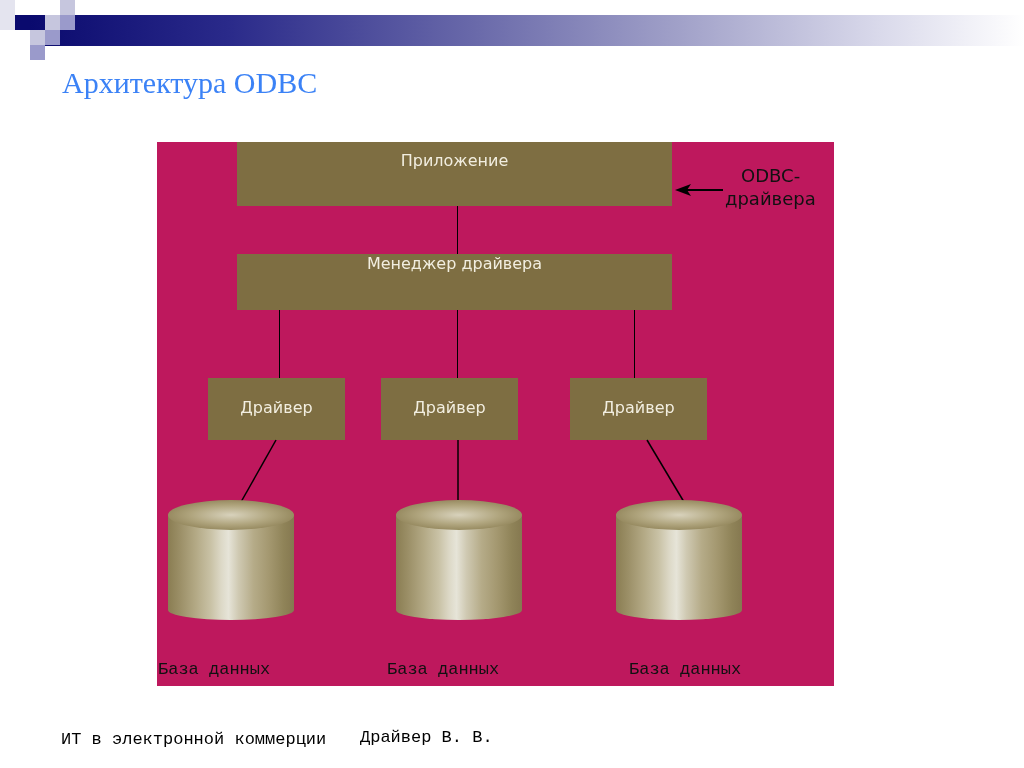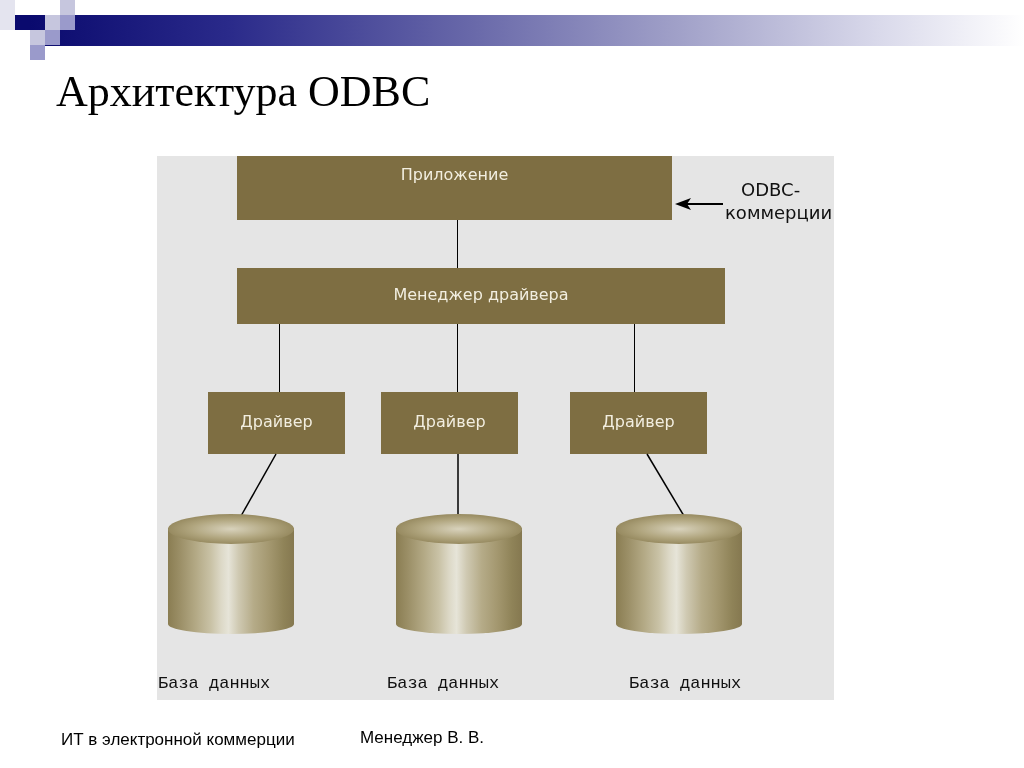--- a/index.html
+++ b/index.html
@@ -1,33 +1,33 @@
 <!DOCTYPE html>
 <html><head>
 <meta charset="utf-8">
 <style>
   html, body { margin:0; padding:0; }
   body { width:1024px; height:768px; background:#ffffff; position:relative; overflow:hidden; font-family:"Liberation Sans", sans-serif; }
   .bar { position:absolute; left:30px; top:15px; width:994px; height:31px;
          background:linear-gradient(to right, #0a0a6e 0%, #2a2a8a 20%, #6a6aaa 45%, #a0a0c8 65%, #d8d8ea 85%, #ffffff 100%); }
   .sq { position:absolute; }
-  .title { position:absolute; left:56px; top:66px; font-family:"Liberation Serif", serif; font-size:44px; color:#000000; white-space:nowrap; }
-  .canvas { position:absolute; left:157px; top:156px; width:677px; height:544px; background:#e5e5e5; }
+  .title { position:absolute; left:62px; top:66px; font-family:"Liberation Serif", serif; font-size:30px; color:#3b82f6; white-space:nowrap; }
+  .canvas { position:absolute; left:157px; top:142px; width:677px; height:544px; background:#be185d; }
   .box { position:absolute; background:#7e6e42; color:#f2eee0; font-family:"DejaVu Sans", sans-serif; font-size:16px;
          display:flex; justify-content:center; align-items:flex-start; box-sizing:border-box; }
   .line { position:absolute; background:#000; }
   .label { position:absolute; font-family:"DejaVu Sans", sans-serif; font-size:18px; color:#111; white-space:nowrap; }
   .db-label { position:absolute; font-family:Liberation Mono, monospace; font-size:17px; color:#111; white-space:nowrap; }
   .cyl { position:absolute; width:126px; height:130px; }
   .cyl .body { position:absolute; left:0; top:14px; width:126px; height:106px;
      background:linear-gradient(to right, #8a7d52 0%, #9c9068 10%, #b3a985 22%, #c9c2a6 34%, #dcd8c6 42%, #e6e4d8 48%, #cfc9b2 56%, #b5ab88 68%, #a49870 80%, #8f8358 92%, #857850 100%);
      border-radius:0 0 63px 63px / 0 0 10px 10px; }
   .cyl .top { position:absolute; left:0; top:0; width:126px; height:30px; border-radius:50%;
      background:radial-gradient(ellipse at center, #d8d2bc 0%, #b0a57e 45%, #8e8156 80%, #7e7048 100%); }
-  .footer { position:absolute; font-family:Liberation Sans, sans-serif; font-size:17px; color:#000; white-space:nowrap; }
+  .footer { position:absolute; font-family:Liberation Mono, monospace; font-size:17px; color:#000; white-space:nowrap; }
 </style>
 </head>
 <body>
 
 <div class="bar"></div>
 <div class="sq" style="left:0;top:0;width:15px;height:30px;background:#e4e4ef;"></div>
 <div class="sq" style="left:15px;top:15px;width:15px;height:15px;background:#0a0a6e;"></div>
 <div class="sq" style="left:30px;top:0;width:15px;height:15px;background:#ffffff;"></div>
 <div class="sq" style="left:45px;top:15px;width:15px;height:15px;background:#c6c6de;"></div>
 <div class="sq" style="left:60px;top:0;width:15px;height:15px;background:#c6c6de;"></div>
@@ -42,25 +42,25 @@
 
   <div class="box" style="left:80px;top:0;width:435px;height:64px;padding-top:9px;">
     <span>Приложение</span>
   </div>
 
   <div class="line" style="left:530px;top:47px;width:36px;height:2px;"></div>
   <svg style="position:absolute;left:518px;top:42px;" width="16" height="12">
       <polygon points="0,6 16,0 12,6 16,12" fill="#000"></polygon>
     </svg>
   <div class="label" style="left:584px;top:23px;">ODBC-</div>
-  <div class="label" style="left:568px;top:46px;">коммерции</div>
+  <div class="label" style="left:568px;top:46px;">драйвера</div>
 
   <div class="line" style="left:300px;top:64px;width:1px;height:48px;"></div>
 
-  <div class="box" style="left:80px;top:112px;width:488px;height:56px;padding-top:17px;">
+  <div class="box" style="left:80px;top:112px;width:435px;height:56px;">
     <span>Менеджер драйвера</span>
   </div>
 
   <div class="line" style="left:122px;top:168px;width:1px;height:68px;"></div>
   <div class="line" style="left:300px;top:168px;width:1px;height:68px;"></div>
   <div class="line" style="left:477px;top:168px;width:1px;height:68px;"></div>
 
   <div class="box" style="left:51px;top:236px;width:137px;height:62px;padding-top:20px;">
     <span>Драйвер</span>
   </div>
@@ -89,13 +89,13 @@
     <div class="body"></div>
       <div class="top"></div>
   </div>
 
   <div class="db-label" style="left:1px;top:518px;">База данных</div>
   <div class="db-label" style="left:230px;top:518px;">База данных</div>
   <div class="db-label" style="left:472px;top:518px;">База данных</div>
 </div>
 
 <div class="footer" style="left:61px;top:730px;">ИТ в электронной коммерции</div>
-<div class="footer" style="left:360px;top:728px;">Менеджер В. В.</div>
+<div class="footer" style="left:360px;top:728px;">Драйвер В. В.</div>
 
 </body></html>

